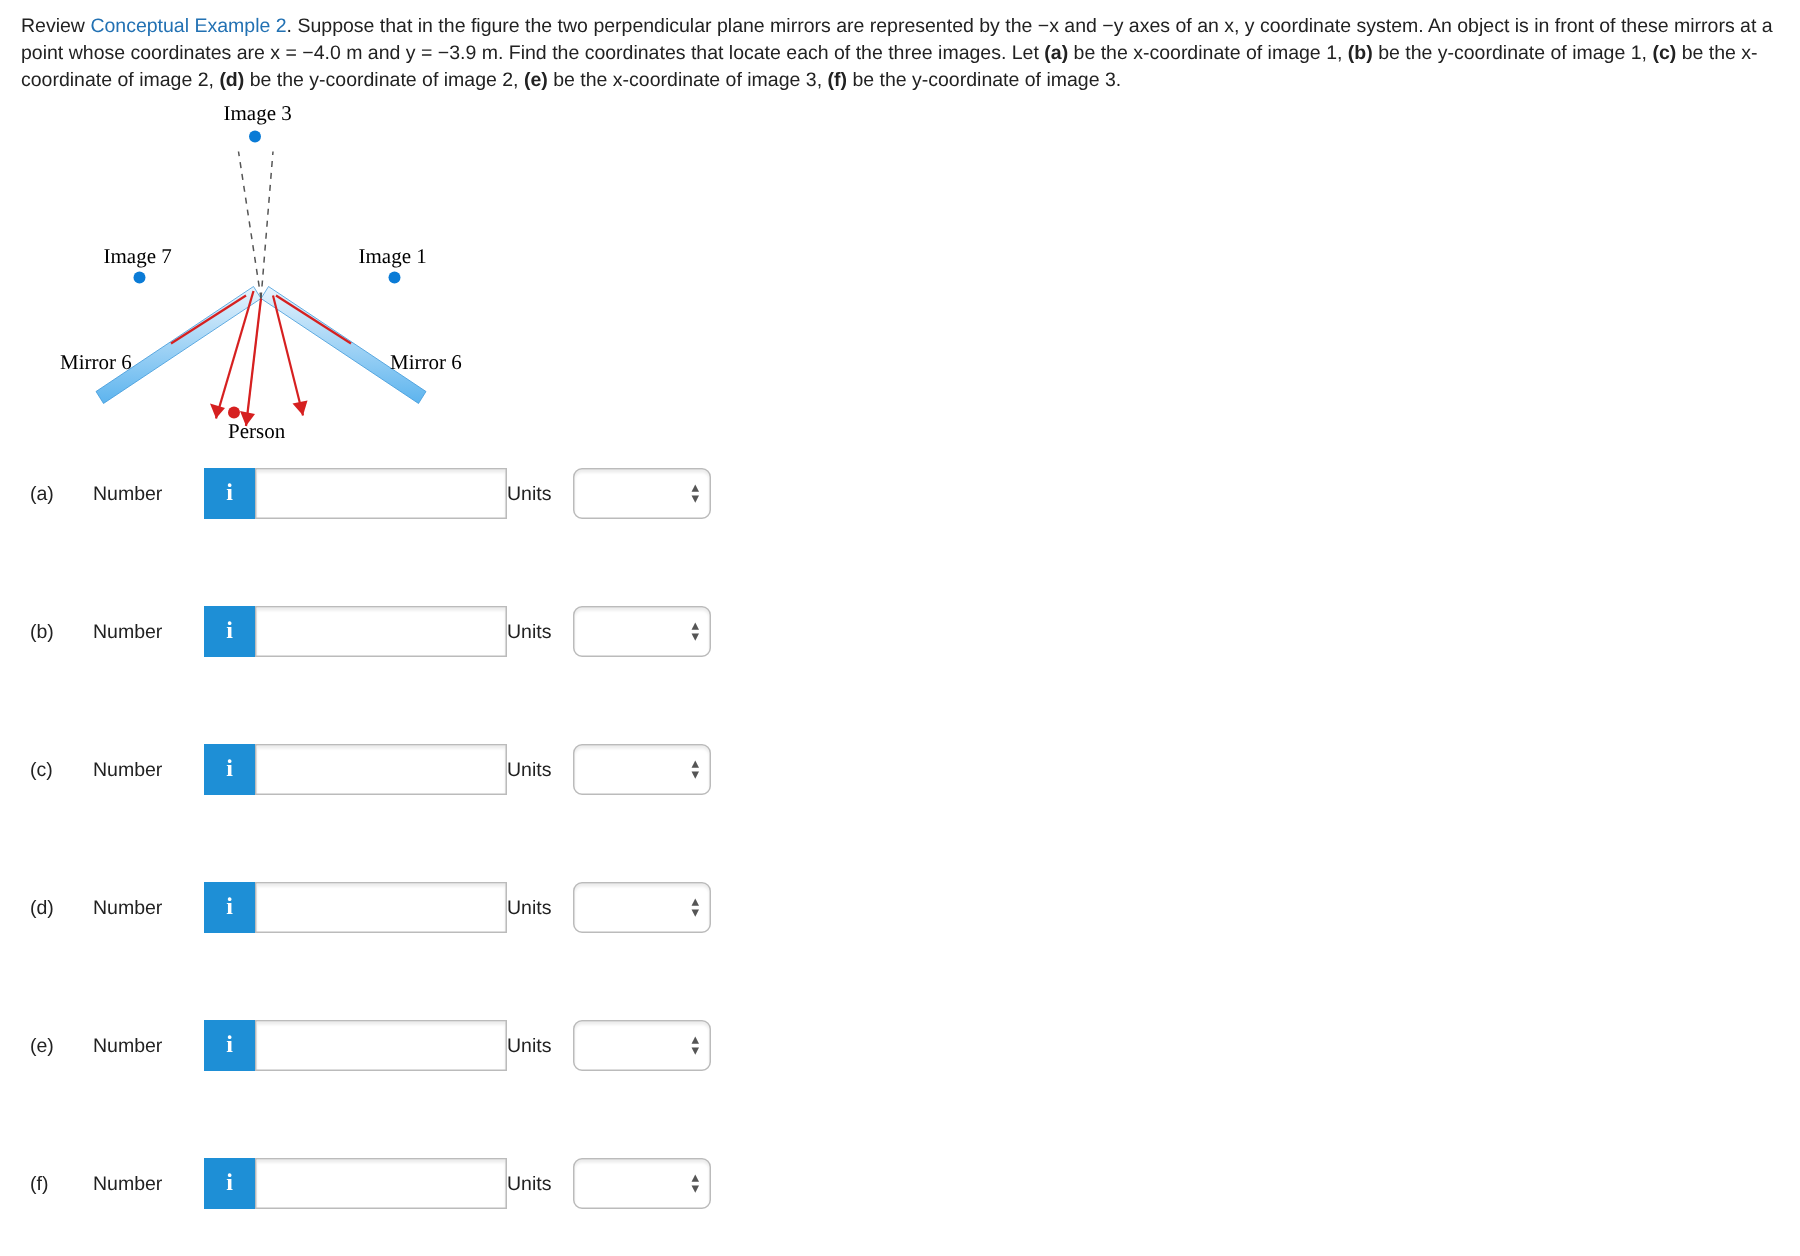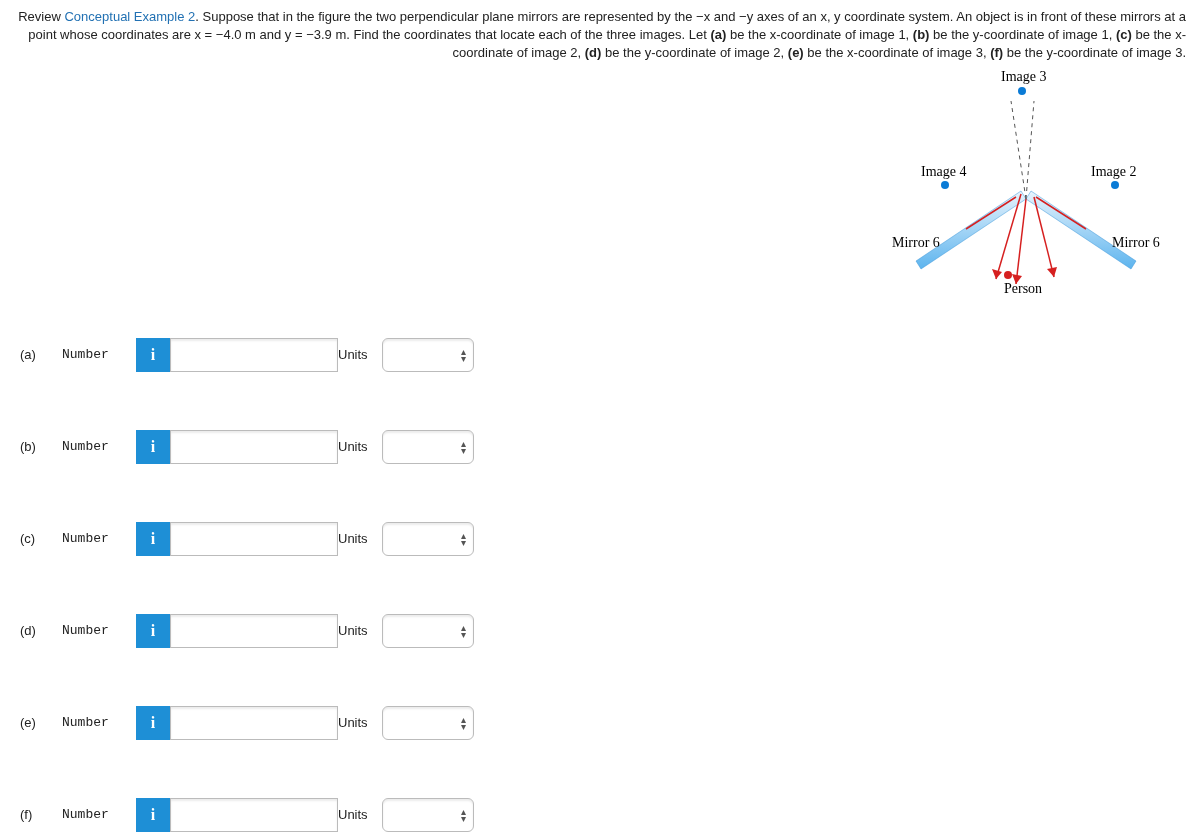--- a/index.html
+++ b/index.html
@@ -8,30 +8,29 @@
     padding: 8px 14px;
     font-family: "Helvetica Neue", Arial, sans-serif;
     font-size: 13px;
     color: #222;
     background: #fff;
     width: 1200px;
   }
   .question {
     line-height: 1.4;
     margin-bottom: 4px;
-    text-align: right;
   }
   .question a { color: #2271b3; text-decoration: none; }
   .question b { font-weight: 700; }
 
   .figure-wrap {
     width: 100%;
     display: flex;
-    justify-content: flex-end;
-    margin: 6px 0 38px 0;
+    justify-content: flex-start;
+    margin: 6px 0 12px 0;
   }
   .figure {
     position: relative;
     width: 320px;
     height: 230px;
     font-family: Georgia, "Times New Roman", serif;
     font-size: 14px;
     color: #000;
   }
   .lbl { position: absolute; white-space: nowrap; }
@@ -52,21 +51,20 @@
     height: 36px;
     margin-bottom: 56px;
   }
   .answer-row:last-child { margin-bottom: 10px; }
   .part-label {
     width: 48px;
     padding-left: 6px;
   }
   .num-label {
     width: 74px;
-    font-family: Liberation Mono, monospace;
   }
   .info-btn {
     width: 34px;
     height: 34px;
     background: #1e8fd6;
     color: #fff;
     display: flex;
     align-items: center;
     justify-content: center;
     font-family: Georgia, serif;
@@ -149,22 +147,22 @@
 
       <polygon points="130,210 126,200 136,203" fill="#d62020"></polygon>
       <polygon points="150,215 146,205 156,207" fill="#d62020"></polygon>
       <polygon points="188,208 181,200 191,198" fill="#d62020"></polygon>
 
       <line x1="150" y1="128" x2="100" y2="160" stroke="#d62020" stroke-width="1.5"></line>
       <line x1="170" y1="128" x2="220" y2="160" stroke="#d62020" stroke-width="1.5"></line>
     </svg>
 
     <span class="lbl" style="left:135px; top:0px;">Image 3</span>
-    <span class="lbl" style="left:55px; top:95px;">Image 4</span>
-    <span class="lbl" style="left:225px; top:95px;">Image 2</span>
+    <span class="lbl" style="left:55px; top:95px;">Image 7</span>
+    <span class="lbl" style="left:225px; top:95px;">Image 1</span>
     <span class="lbl" style="left:26px; top:166px;">Mirror 6</span>
     <span class="lbl" style="left:246px; top:166px;">Mirror 6</span>
     <span class="lbl" style="left:138px; top:212px;">Person</span>
 
     <div class="dot blue" style="left:152px; top:18px;"></div>
     <div class="dot blue" style="left:75px; top:112px;"></div>
     <div class="dot blue" style="left:245px; top:112px;"></div>
     <div class="dot red" style="left:138px; top:202px;"></div>
   </div>
 </div>

